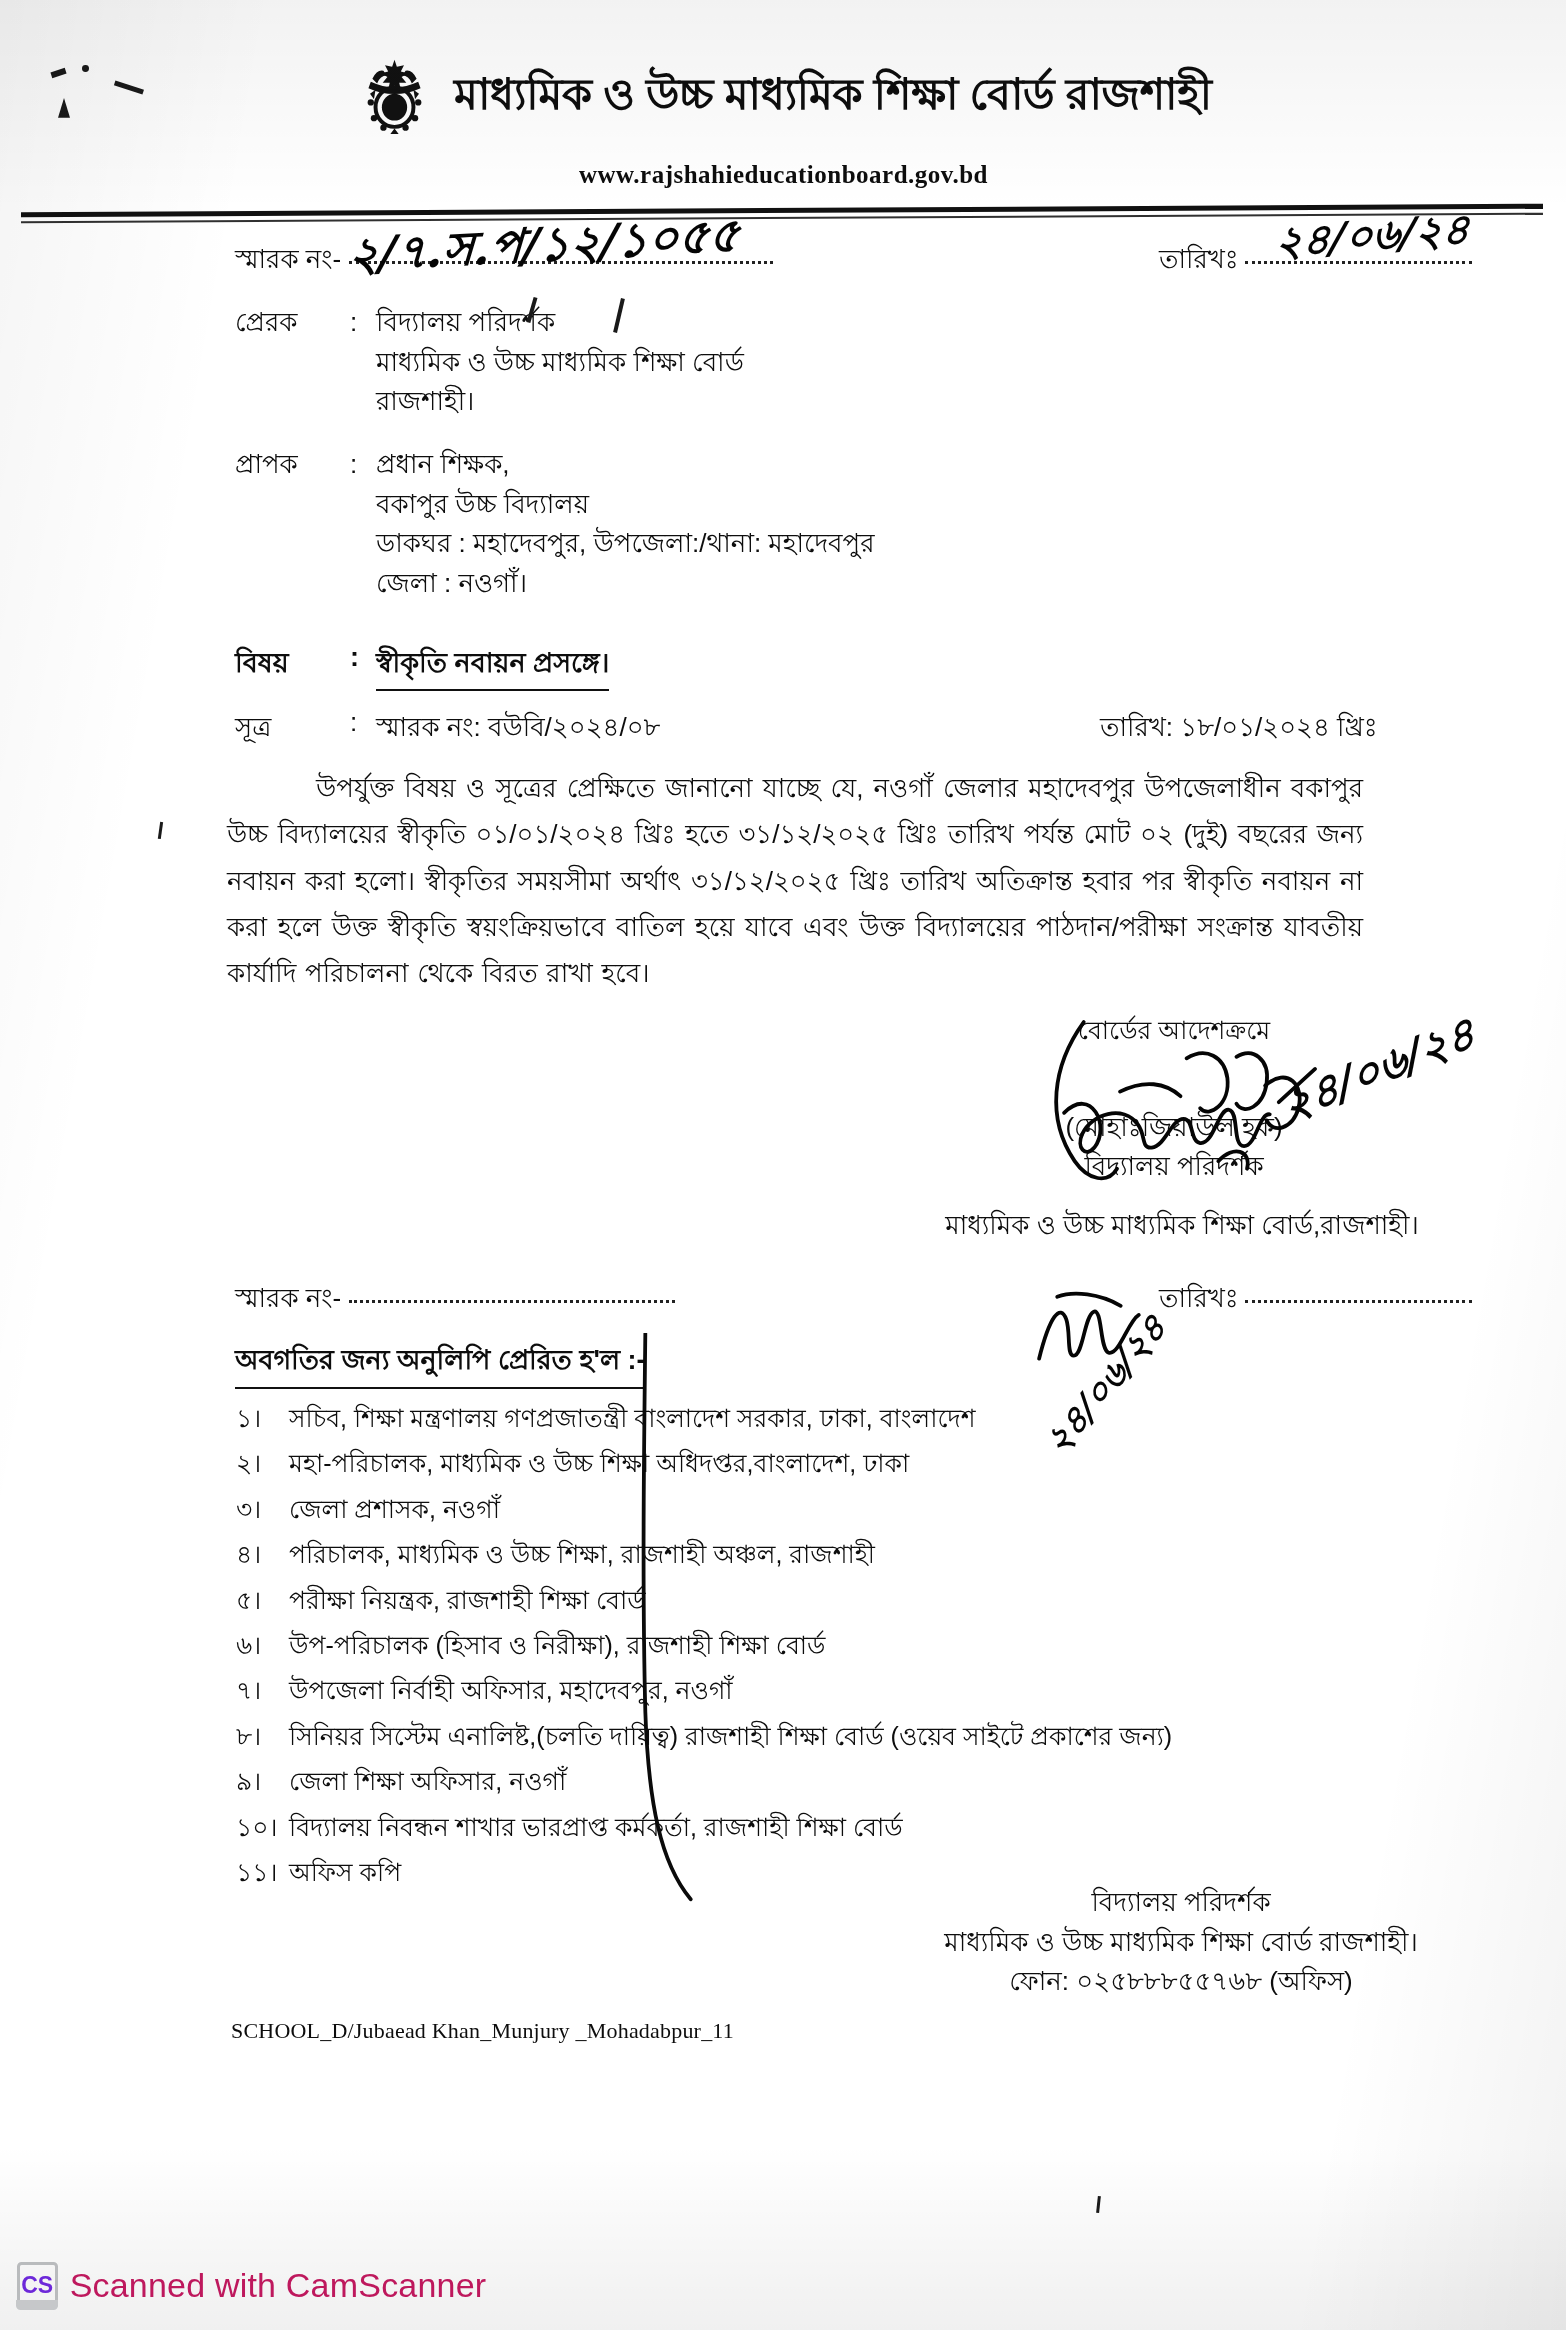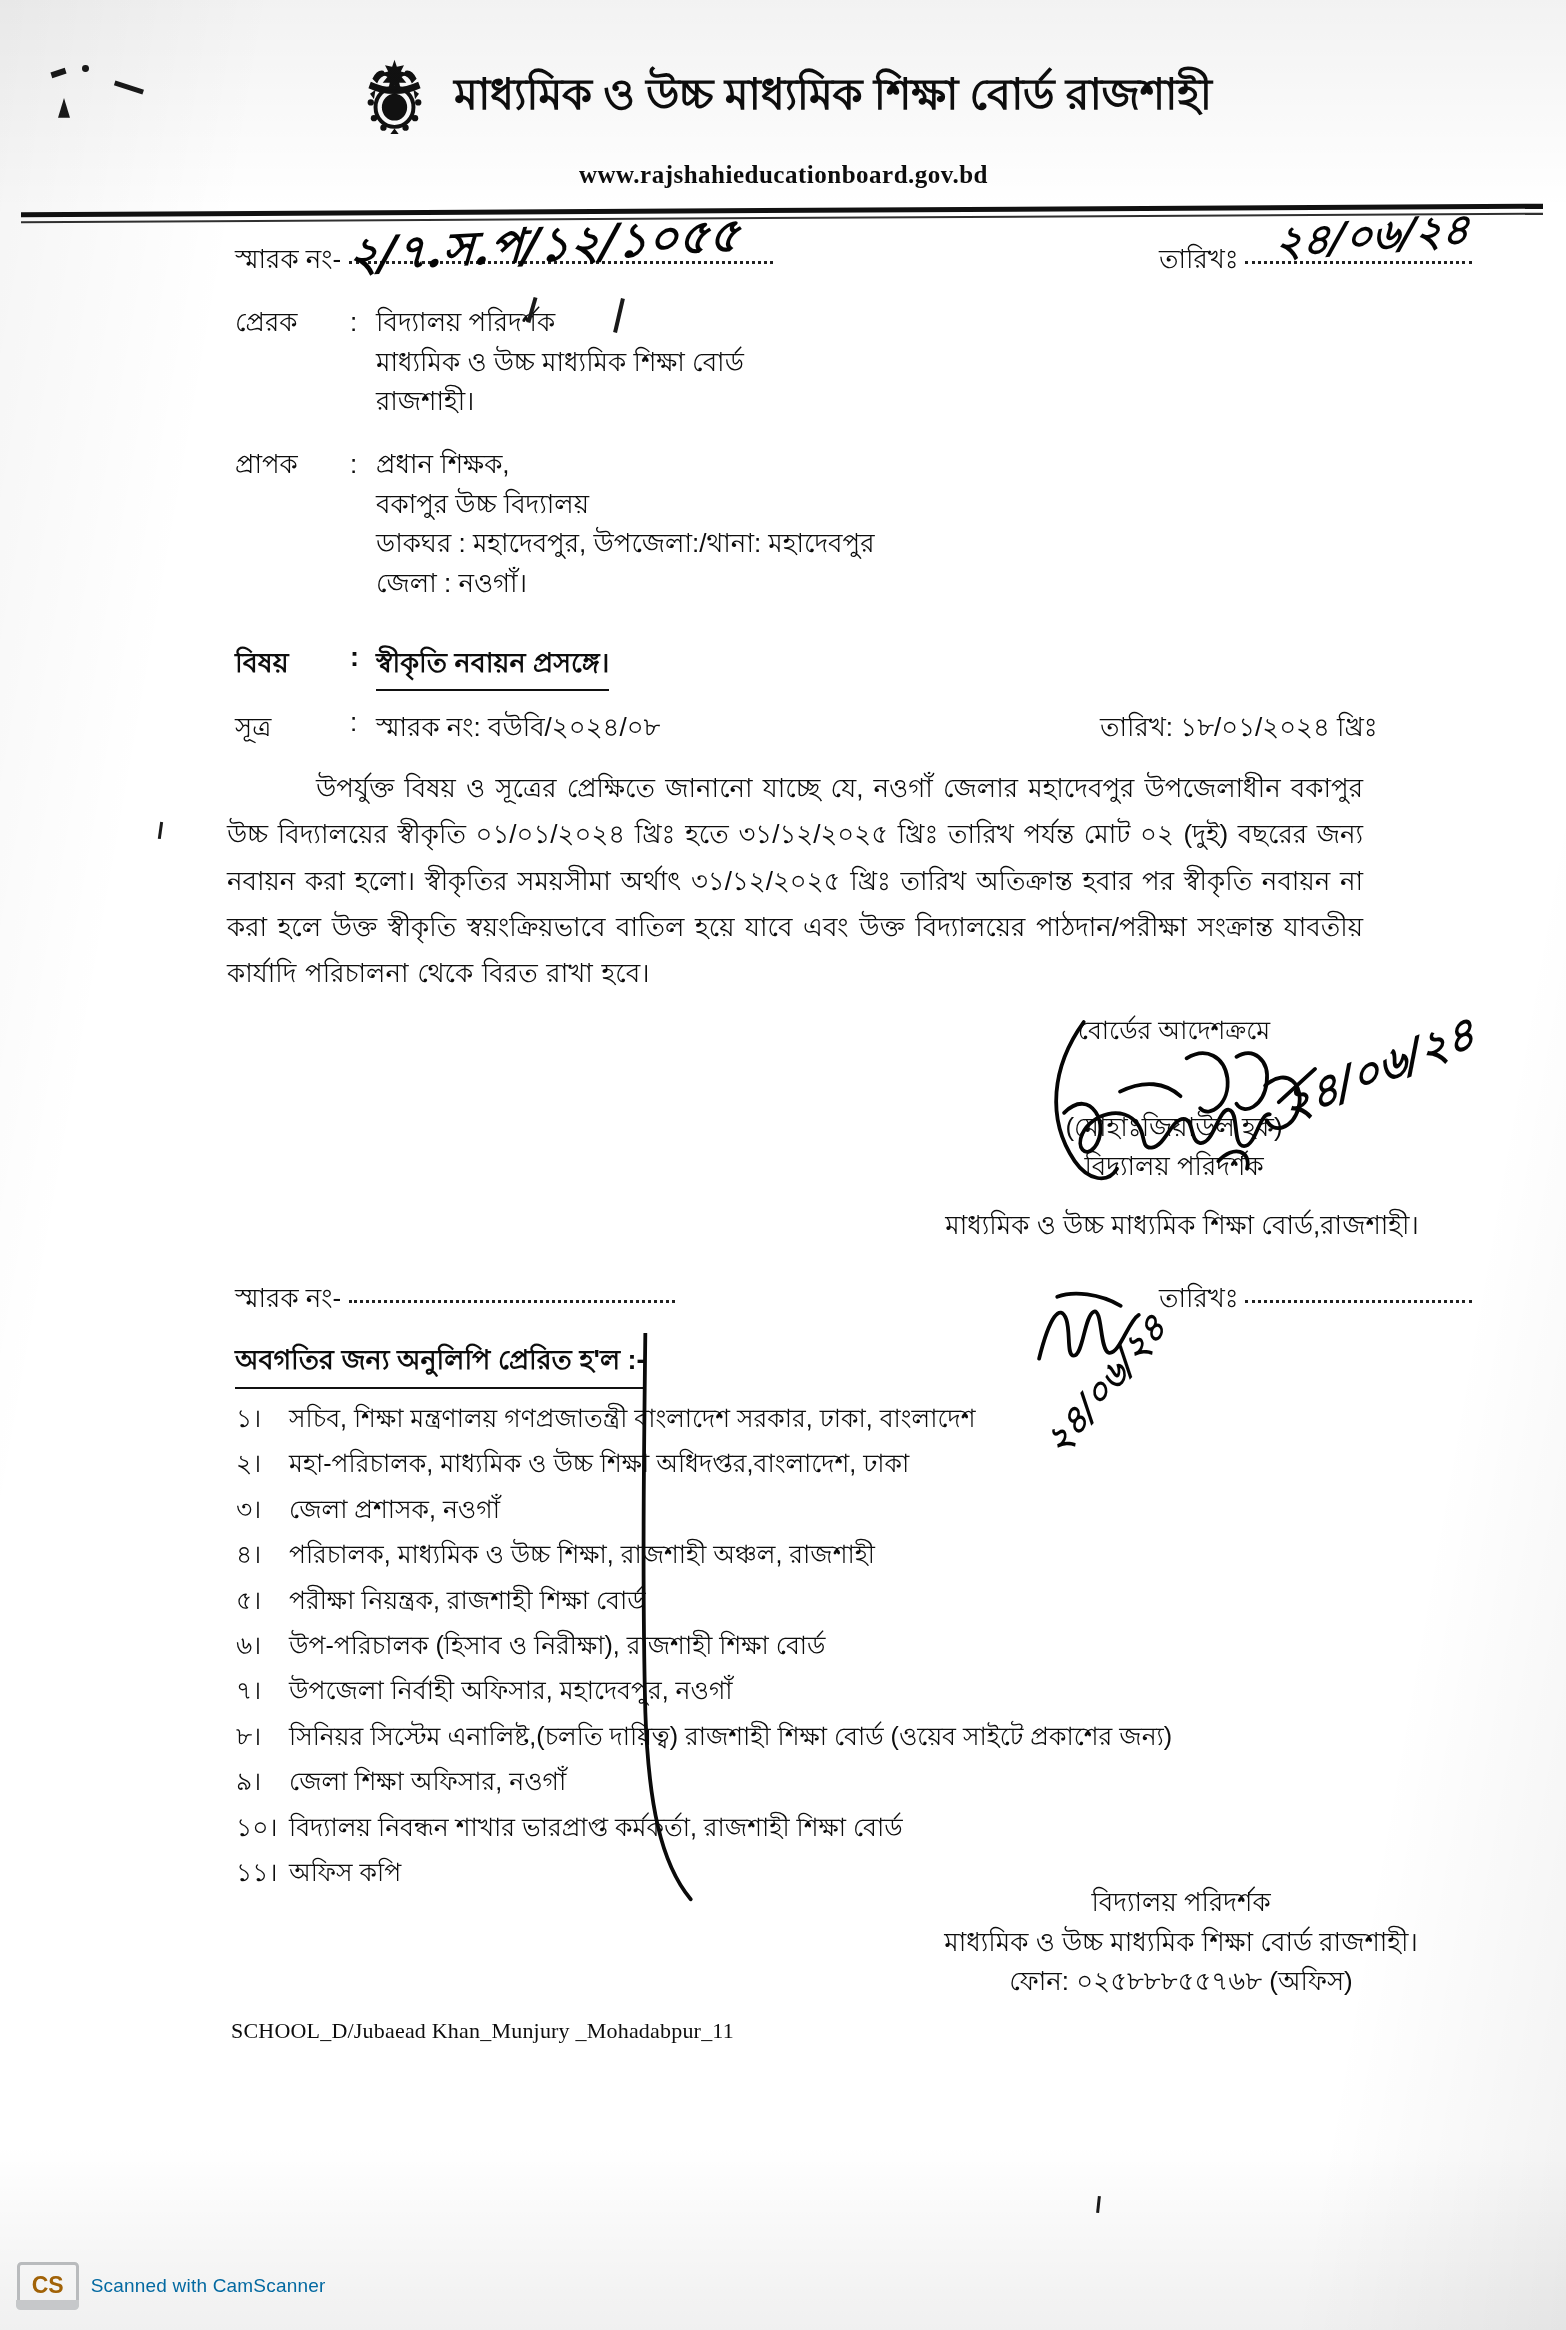--- a/index.html
+++ b/index.html
@@ -261,46 +261,46 @@
     bottom: 0;
     width: 1567px;
     height: 89px;
     display: flex;
     align-items: center;
     padding-left: 16.7px;
     box-sizing: border-box;
     gap: 12px;
   }
   .cam-logo {
-    width: 62px;
+    width: 41px;
     height: 47px;
     border: 3.8px solid #b9bbbd;
     border-radius: 4.5px;
     display: flex;
     align-items: center;
     justify-content: center;
     font-family: "Liberation Sans", sans-serif;
     font-weight: 700;
     font-size: 23px;
-    color: #a16207;
+    color: #6d28d9;
     box-sizing: border-box;
     position: relative;
   }
   .cam-logo::after {
     content: "";
     position: absolute;
     left: -3.8px; right: -3.8px; bottom: -3.8px;
     height: 9.8px;
     background: #c6c8ca;
     border-radius: 0 0 4.5px 4.5px;
   }
   .cam-text {
     font-family: "Liberation Sans", sans-serif;
-    font-size: 19px;
-    color: #0369a1;
+    font-size: 34px;
+    color: #be185d;
     letter-spacing: 0.2px;
     text-align: center;
   }
 </style>
 </head>
 <body>
 
 <div class="page">
 
   <div class="ink-mark" style="left:51px;top:70px;width:15px;height:6px;transform:rotate(-18deg);"></div>

